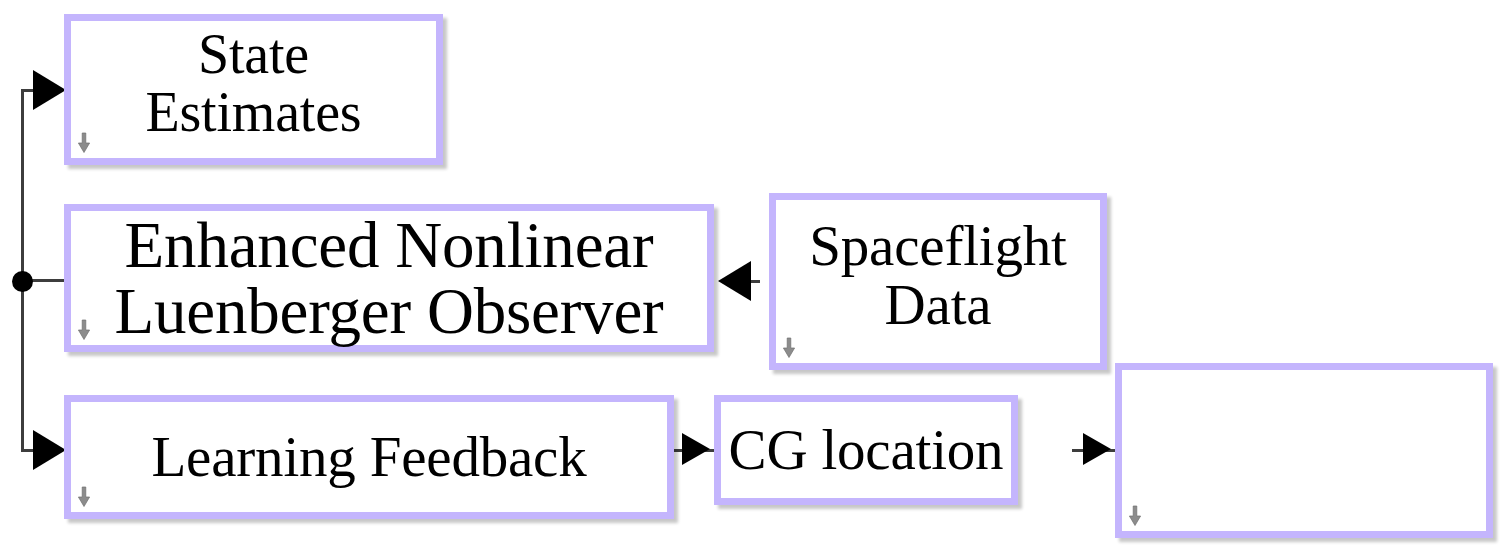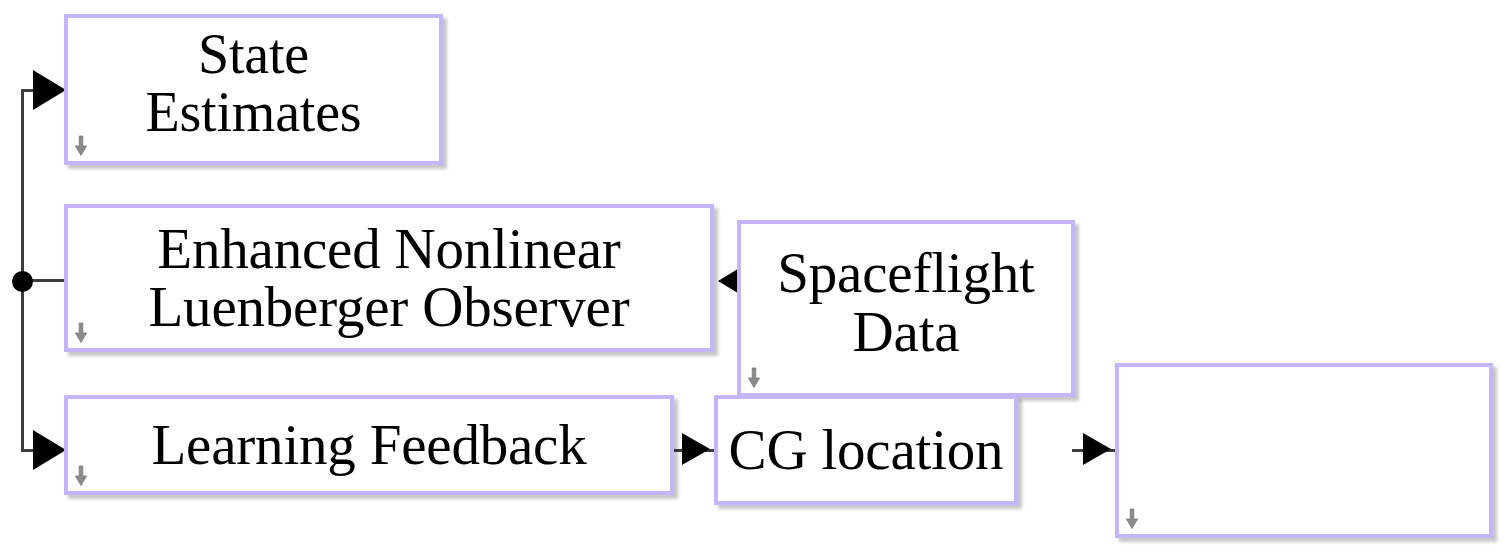--- a/index.html
+++ b/index.html
@@ -15,21 +15,21 @@
     background: #ffffff;
     overflow: hidden;
     font-family: "Liberation Serif", "DejaVu Serif", serif;
   }
 
   
   .block {
     position: absolute;
     box-sizing: border-box;
     background: #ffffff;
-    border: 4px solid #c4b5fd;
+    border: 7px solid #c4b5fd;
     box-shadow: 4px 4px 3px rgba(0,0,0,0.22);
     display: flex;
     align-items: center;
     justify-content: flex-end;
   }
   .block-label {
     display: block;
     width: 100%;
     text-align: center;
     color: #000000;
@@ -38,26 +38,26 @@
     white-space: pre-line;
     padding: 0 4px;
     box-sizing: border-box;
   }
 
   
   #blk-state-estimates { left: 64px;  top: 14px;  width: 379px; height: 151px; }
   #blk-state-estimates .block-label { font-size: 56px; }
 
   #blk-observer { left: 64px;  top: 204px; width: 650px; height: 148px; }
-  #blk-observer .block-label { font-size: 57px; }
-
-  #blk-spaceflight { left: 737px; top: 193px; width: 338px; height: 177px; margin-top: 27px; }
+  #blk-observer .block-label { font-size: 65px; }
+
+  #blk-spaceflight { left: 769px; top: 193px; width: 338px; height: 177px; }
   #blk-spaceflight .block-label { font-size: 57px; }
 
-  #blk-learning-feedback { left: 64px; top: 395px; width: 610px; height: 100px; }
+  #blk-learning-feedback { left: 64px; top: 395px; width: 610px; height: 124px; }
   #blk-learning-feedback .block-label { font-size: 57px; }
 
   #blk-cg-location { left: 714px; top: 395px; width: 304px; height: 110px; }
   #blk-cg-location .block-label { font-size: 57px; }
 
   #blk-mass-center { left: 1115px; top: 363px; width: 378px; height: 175px; }
   #blk-mass-center .block-label { font-size: 56px; }
 
   
   #blk-state-estimates .block-label,

